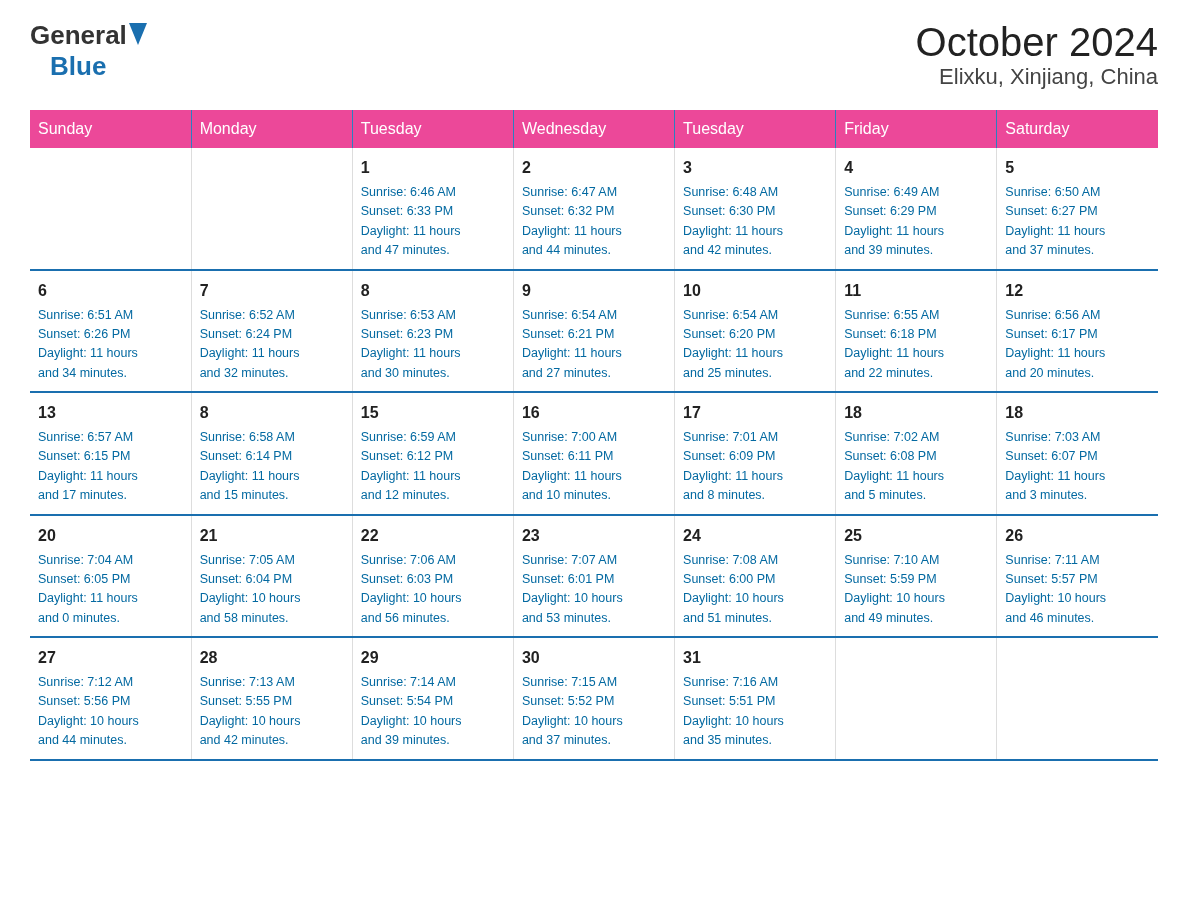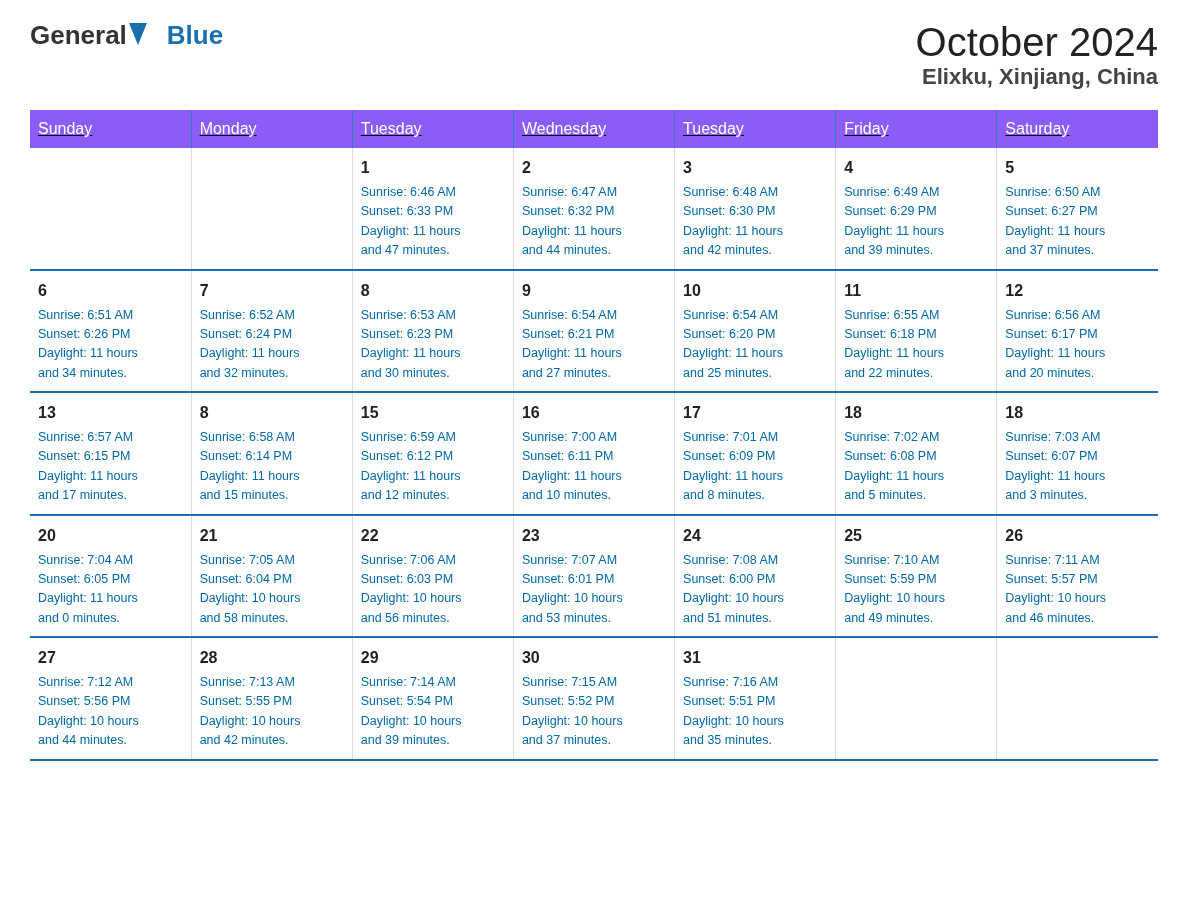--- a/index.html
+++ b/index.html
@@ -11,44 +11,43 @@
       padding: 20px 30px;
     }
     .header {
       display: flex;
       justify-content: space-between;
       align-items: flex-start;
       margin-bottom: 20px;
     }
     .logo {
       display: flex;
-      flex-direction: row;
+      flex-direction: column;
       align-items: flex-start;
     }
     .title-block {
       text-align: right;
     }
     .title-block h1 {
       font-size: 40px;
       font-weight: 300;
       color: #222;
       line-height: 1.1;
     }
     .title-block h2 {
       font-size: 22px;
-      font-weight: bold;
+      font-weight: normal;
       color: #444;
     }
     .calendar {
       width: 100%;
       border-collapse: collapse;
     }
     .calendar thead tr {
-      background-color: #8b5cf6;
-      text-decoration: underline;
+      background-color: #ec4899;
     }
     .calendar thead th {
       color: #fff;
       padding: 10px 8px;
       text-align: left;
       font-size: 16px;
       font-weight: normal;
       border-right: 1px solid #2a80c0;
     }
     .calendar thead th:last-child {

